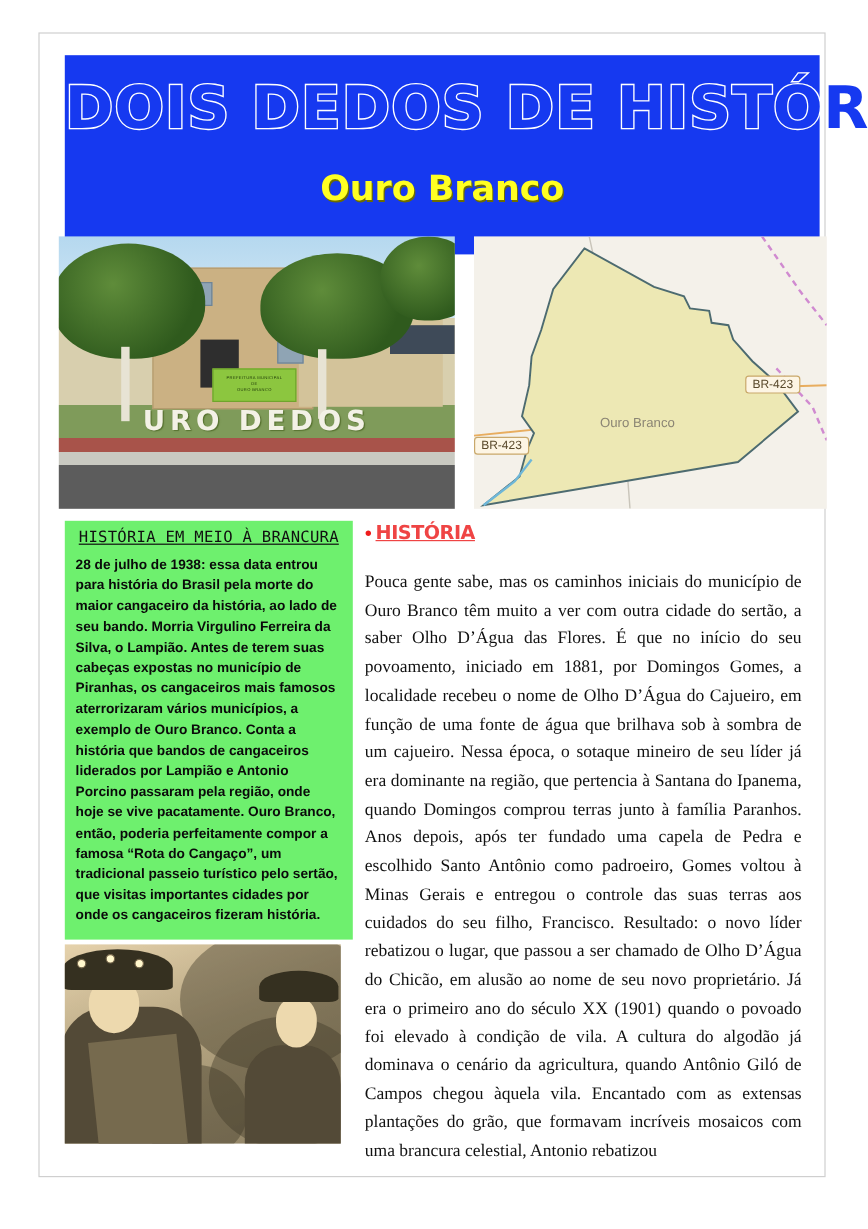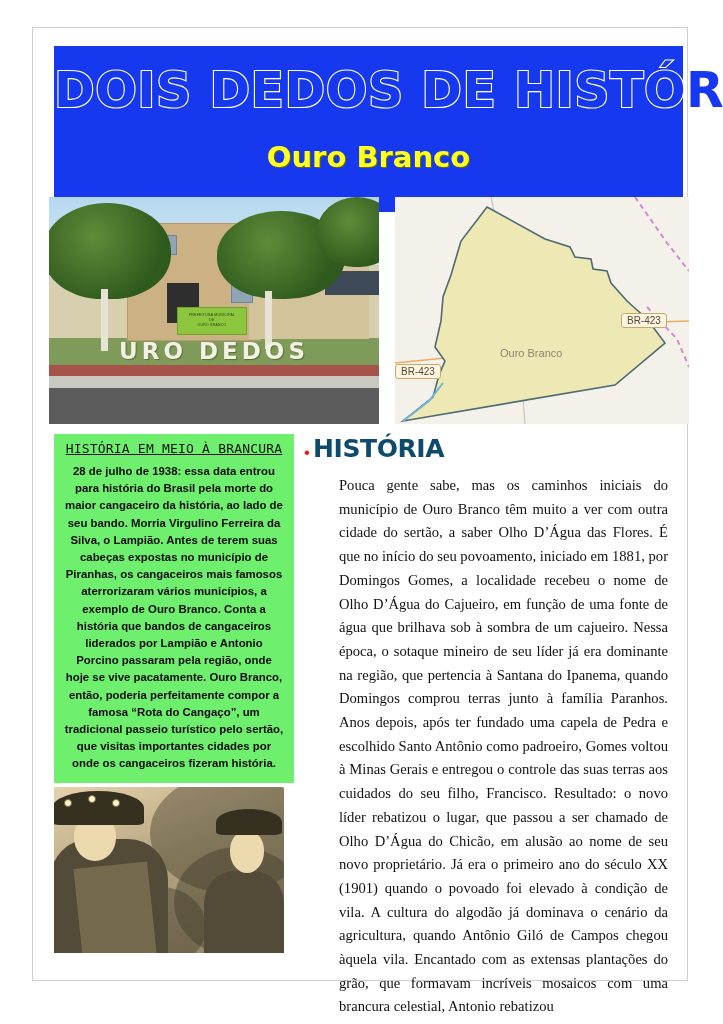--- a/index.html
+++ b/index.html
@@ -238,21 +238,21 @@
     letter-spacing: 0.2px;
     margin-bottom: 7px;
     white-space: nowrap;
   }
   #green-box-body {
     font-family: "Liberation Sans", sans-serif;
     font-weight: bold;
     font-size: 11.4px;
     line-height: 17.2px;
     color: #0a0a0a;
-    text-align: center;
+    text-align: left;
   }
 
   #photo-cangaco {
     margin-top: 4px;
     width: 230px;
     height: 166px;
     position: relative;
     overflow: hidden;
     background: linear-gradient(160deg, #c8bda4 0%, #9f9578 45%, #7e765e 100%);
     filter: sepia(0.45) contrast(1.05);
@@ -286,22 +286,23 @@
   
   #right-col {
     position: absolute;
     left: 271px;
     top: 406px;
     width: 364px;
   }
   #historia-heading {
     font-family: "DejaVu Sans", sans-serif;
     font-weight: bold;
-    font-size: 25px;
-    color: #0c4a6e;
+    font-size: 16px;
+    color: #ef4444;
+    text-decoration: underline;
     letter-spacing: -0.4px;
     display: inline-block;
   }
   #historia-bullet {
     color: #ef1c1c;
     font-size: 17px;
     line-height: 1;
     vertical-align: middle;
     margin-right: 3px;
   }
@@ -311,21 +312,20 @@
   }
   #history-body {
     margin-top: 10px;
     font-family: "Liberation Serif", serif;
     font-size: 14.6px;
     line-height: 23.7px;
     color: #111111;
     text-align: justify;
     text-justify: inter-word;
     hyphens: none;
-    margin-left: 35px;
   }
 </style>
 </head>
 <body>
 
 <div id="page-sheet">
 
   <div id="revision-mark"></div>
 
   <div id="title-banner">

